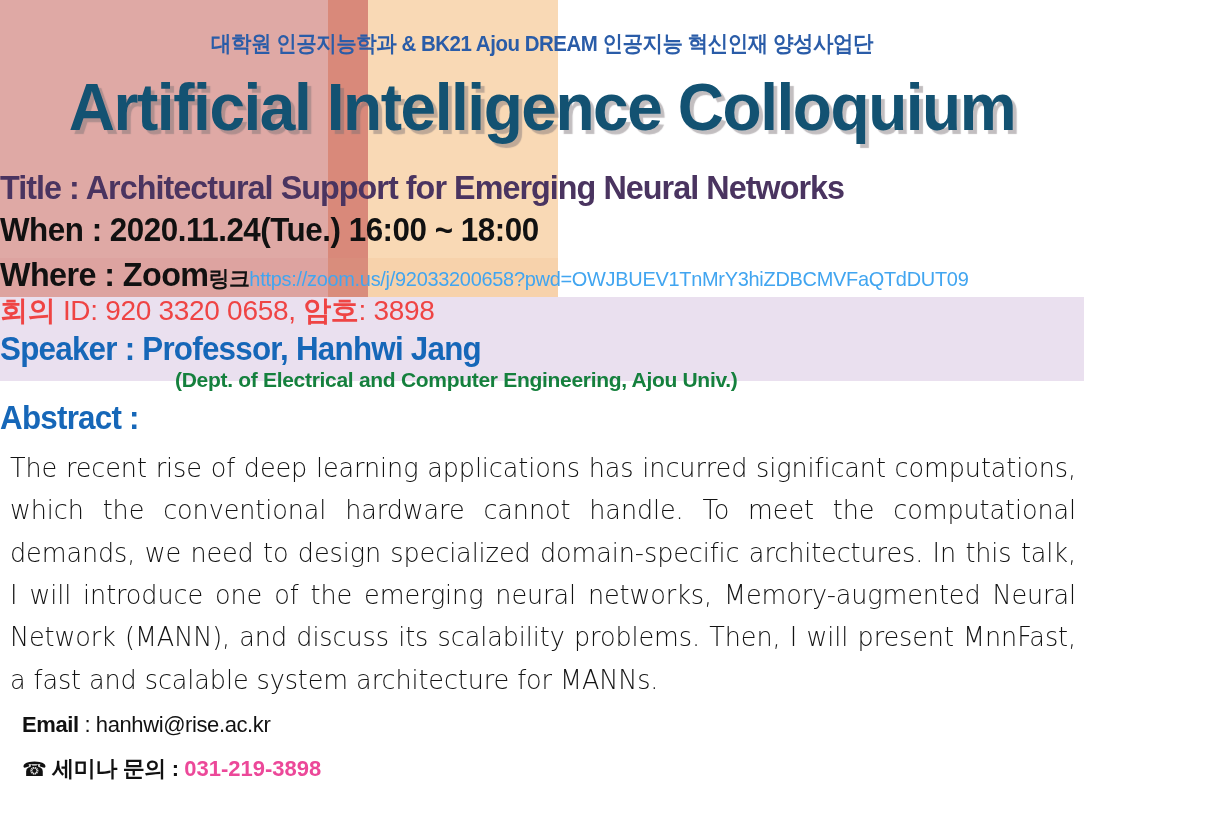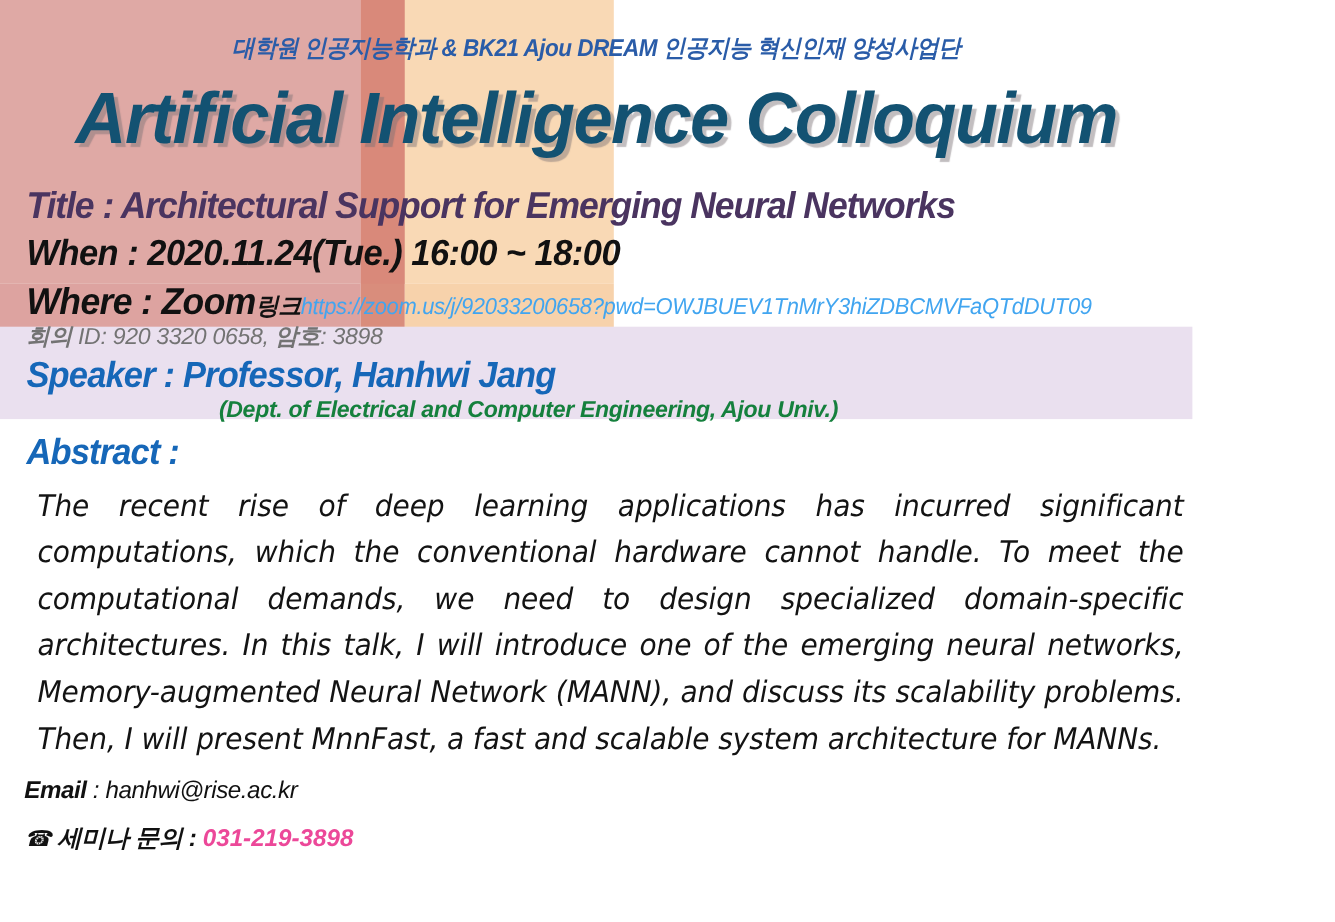--- a/index.html
+++ b/index.html
@@ -10,21 +10,20 @@
   }
   body {
     font-family: "Liberation Sans", sans-serif;
   }
   #poster {
     position: relative;
     width: 1084px;
     height: 838px;
     overflow: hidden;
     background: #ffffff;
-    font-style: italic;
   }
 
   
   .band {
     position: absolute;
     z-index: 0;
     pointer-events: none;
   }
   .band-pink-left   { left: 0;    top: 0;   width: 328px; height: 258px; background: #dfa9a5; }
   .band-pink-left2  { left: 0;    top: 258px; width: 328px; height: 40px; background: #dda3a0; }
@@ -59,21 +58,20 @@
     font-weight: bold;
     font-size: 66px;
     letter-spacing: -1.5px;
     line-height: 1.05;
     margin-top: 18px;
     text-shadow: 4px 4px 1px rgba(120,110,115,0.45);
     transform: scaleX(0.97);
   }
 
   .row {
-    padding-left: 24px;
     line-height: 1.05;
   }
 
   .line-title {
     margin-top: 28px;
     font-size: 34px;
     font-weight: bold;
     color: #4a3460;
     letter-spacing: -1px;
     transform: scaleX(0.95);
@@ -105,22 +103,22 @@
     letter-spacing: -0.5px;
   }
   .where-link {
     font-size: 21px;
     font-weight: normal;
     color: #41a5f0;
     letter-spacing: -0.3px;
   }
   .line-meeting {
     margin-top: 4px;
-    font-size: 21px;
-    color: #737373;
+    font-size: 28px;
+    color: #ef4444;
     letter-spacing: -0.3px;
   }
   .line-meeting b { font-weight: bold; }
 
   .line-speaker {
     margin-top: 6px;
     font-size: 33px;
     font-weight: bold;
     color: #1667b8;
     letter-spacing: -0.8px;

